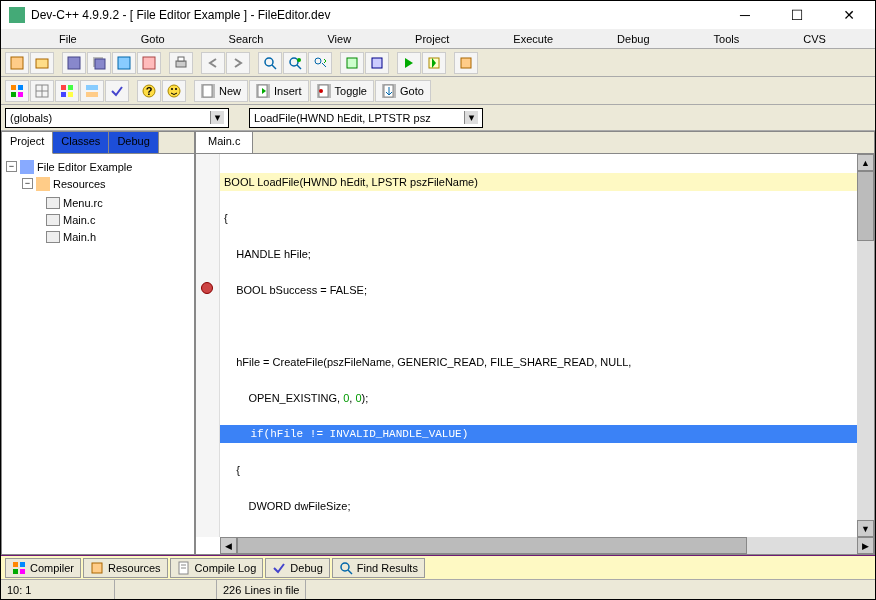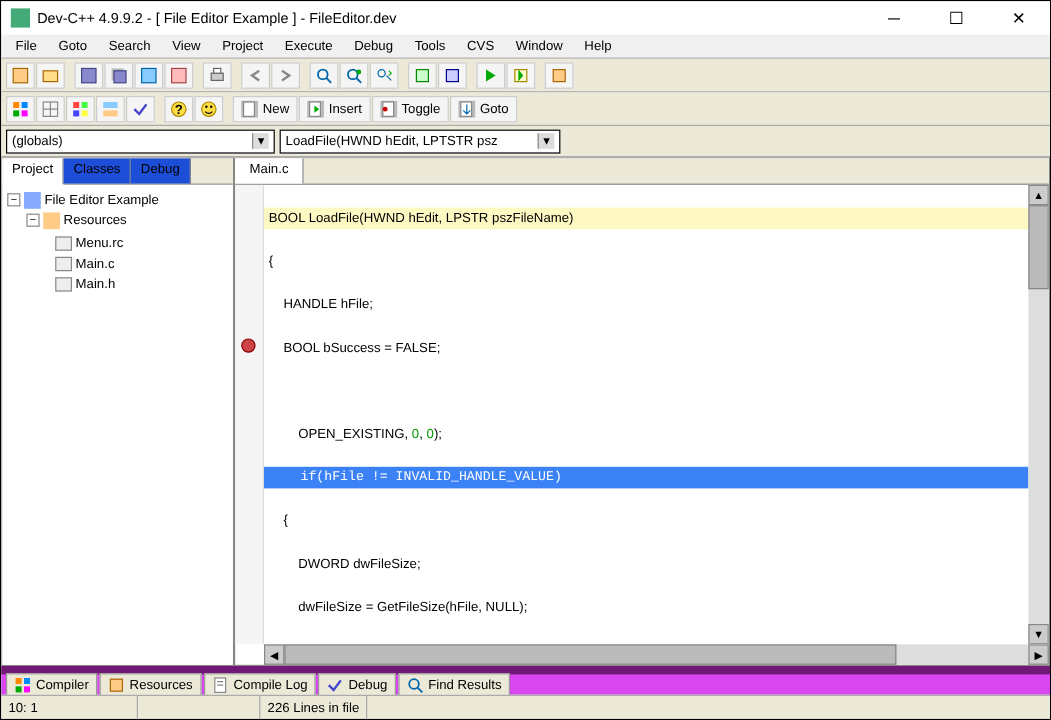--- a/index.html
+++ b/index.html
@@ -3,27 +3,27 @@
 <meta charset="utf-8">
 <style>
 * { box-sizing: border-box; margin: 0; padding: 0; font-family: Tahoma, sans-serif; font-size: 11px; }
 body { width: 876px; height: 600px; background: #f0f0f0; border: 1px solid #000; display: flex; flex-direction: column; overflow: hidden; }
 .titlebar { height: 28px; background: #fff; display: flex; align-items: center; padding: 0 8px; }
 .titlebar .icon { width: 16px; height: 16px; background: #4a7; margin-right: 6px; }
 .titlebar .title { flex: 1; font-size: 12px; }
 .titlebar .btns { display: flex; gap: 16px; }
 .titlebar .btn { width: 36px; height: 24px; display: flex; align-items: center; justify-content: center; font-family: Arial; font-size: 14px; }
 .menubar { height: 20px; background: #f0f0f0; display: flex; align-items: center; padding: 0 4px; gap: 2px; border-bottom: 1px solid #aaa; }
-.menubar span { padding: 2px 8px; }
+.menubar span { padding: 2px 8px; margin-left: 46px; }
 .toolbar { height: 28px; background: #ece9d8; display: flex; align-items: center; padding: 2px 4px; gap: 1px; border-bottom: 1px solid #aaa; }
 .toolbar .sep { width: 6px; }
 .tbtn { width: 24px; height: 22px; border: 1px solid #ccc; background: #f5f5f5; display: flex; align-items: center; justify-content: center; font-size: 12px; }
 .tbtn-lbl { height: 22px; border: 1px solid #ccc; background: #f5f5f5; display: flex; align-items: center; padding: 0 6px; gap: 4px; }
 .tbtn-lbl .ic { width: 14px; height: 14px; background: #bbb; display: inline-block; }
-.combobar { height: 26px; background: #ece9d8; display: flex; align-items: center; padding: 2px 4px; gap: 4px; border-bottom: 1px solid #aaa; }
+.combobar { height: 26px; background: #ece9d8; display: flex; align-items: center; padding: 2px 4px; gap: 20px; border-bottom: 1px solid #aaa; }
 .combo { height: 20px; border: 1px solid #000; background: #fff; display: flex; align-items: center; padding: 0 4px; }
 .combo .arrow { margin-left: auto; width: 14px; text-align: center; background: #ddd; border-left: 1px solid #888; }
 .main { flex: 1; display: flex; overflow: hidden; }
 .leftpanel { width: 194px; background: #fff; border: 1px solid #888; display: flex; flex-direction: column; }
 .lefttabs { height: 22px; background: #ece9d8; display: flex; border-bottom: 1px solid #888; }
 .lefttabs .tab { padding: 3px 8px; border-right: 1px solid #888; background: #1d4ed8; }
 .lefttabs .tab.active { background: #fff; border-bottom: 1px solid #fff; margin-bottom: -1px; }
 .tree { flex: 1; padding: 4px; background: #fff; font-size: 11px; }
 .tree .node { display: flex; align-items: center; height: 17px; gap: 3px; }
 .tree .exp { width: 11px; height: 11px; border: 1px solid #888; display: flex; align-items: center; justify-content: center; font-size: 9px; line-height: 1; }
@@ -44,21 +44,21 @@
 .hl-bp { background: #3b82f6; color: #fff; font-family: Liberation Mono, monospace; }
 .num { color: #090; }
 .scroll-v { width: 17px; background: #ddd; display: flex; flex-direction: column; }
 .scroll-v .ar { height: 17px; background: #ccc; border: 1px solid #888; display: flex; align-items: center; justify-content: center; font-size: 9px; }
 .scroll-v .track { flex: 1; position: relative; }
 .scroll-v .thumb { position: absolute; top: 0; width: 100%; height: 70px; background: #bbb; border: 1px solid #888; }
 .scroll-h { height: 17px; background: #ddd; display: flex; margin-left: 24px; }
 .scroll-h .ar { width: 17px; background: #ccc; border: 1px solid #888; display: flex; align-items: center; justify-content: center; font-size: 9px; }
 .scroll-h .track { flex: 1; position: relative; }
 .scroll-h .thumb { position: absolute; left: 0; height: 100%; width: 510px; background: #bbb; border: 1px solid #888; }
-.bottomtabs { height: 24px; background: #d946ef; display: flex; align-items: center; padding: 0 4px; gap: 2px; border-top: 7px solid #701a75; }
+.bottomtabs { height: 24px; background: #fef9c3; display: flex; align-items: center; padding: 0 4px; gap: 2px; border-top: 1px solid #701a75; }
 .bottomtabs .tab { display: flex; align-items: center; gap: 4px; padding: 2px 6px; border: 1px solid #999; background: #ece9d8; }
 .bottomtabs .ic { width: 14px; height: 14px; display: inline-block; }
 .statusbar { height: 20px; background: #ece9d8; display: flex; align-items: center; border-top: 1px solid #aaa; }
 .statusbar .cell { padding: 0 6px; border-right: 1px solid #aaa; height: 100%; display: flex; align-items: center; }
 .statusbar .c1 { width: 114px; }
 .statusbar .c2 { width: 102px; }
 </style>
 </head>
 <body>
 
@@ -319,20 +319,21 @@
     <div class="code-wrap">
       <div class="gutter">
         <div class="bp" style="top:128px"></div>
       </div>
       <div class="code">
 <div class="line hl-sig">BOOL LoadFile(HWND hEdit, LPSTR pszFileName)</div>
 <div class="line">{</div>
 <div class="line">    HANDLE hFile;</div>
 <div class="line">    BOOL bSuccess = FALSE;</div>
 <div class="line"></div>
+<div class="line">    hFile = CreateFile(pszFileName, GENERIC_READ, FILE_SHARE_READ, NULL,</div>
 <div class="line">        OPEN_EXISTING, <span class="num">0</span>, <span class="num">0</span>);</div>
 <div class="line hl-bp">    if(hFile != INVALID_HANDLE_VALUE)</div>
 <div class="line">    {</div>
 <div class="line">        DWORD dwFileSize;</div>
 <div class="line">        dwFileSize = GetFileSize(hFile, NULL);</div>
 
 
 
 
 

